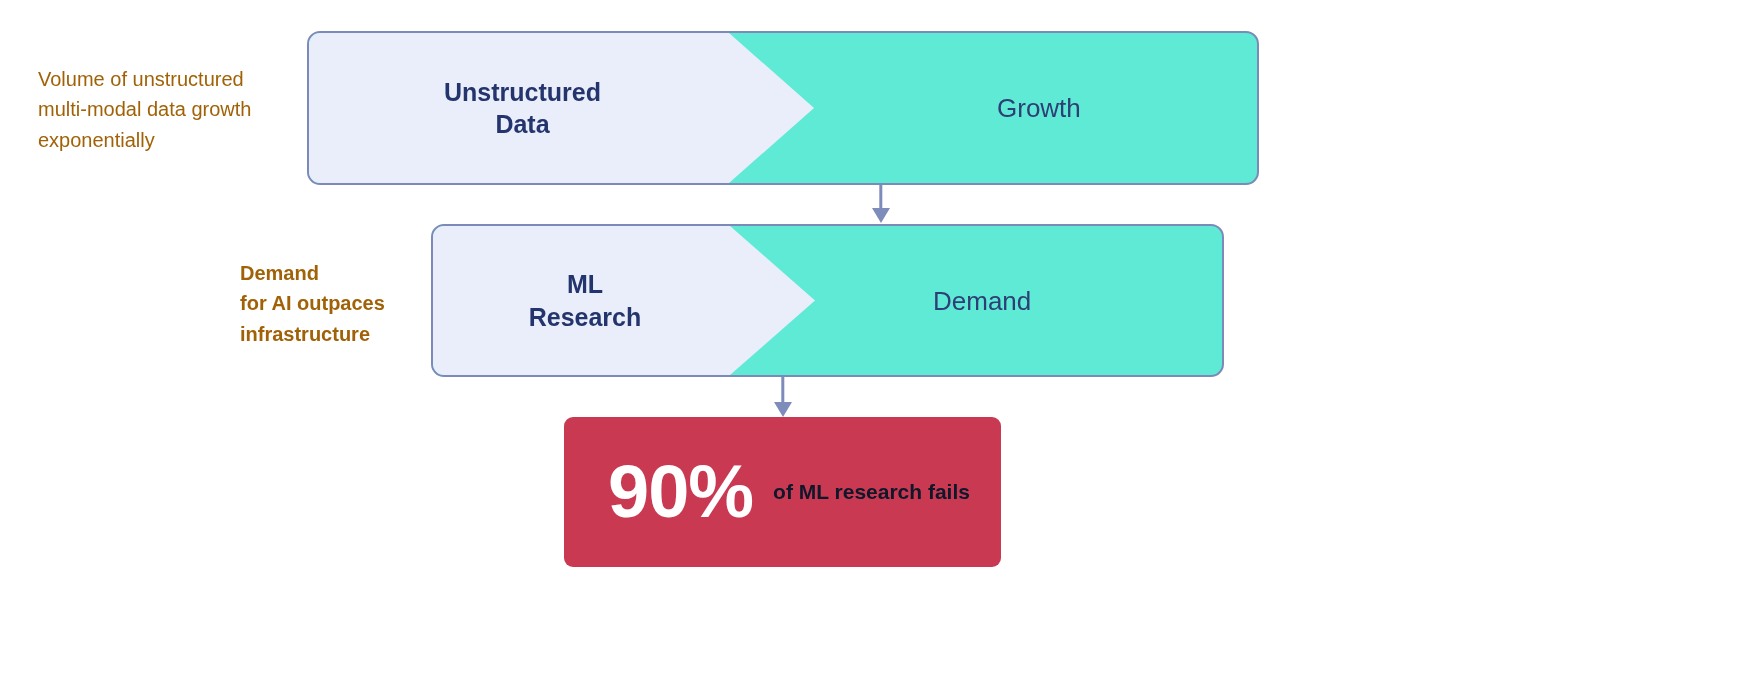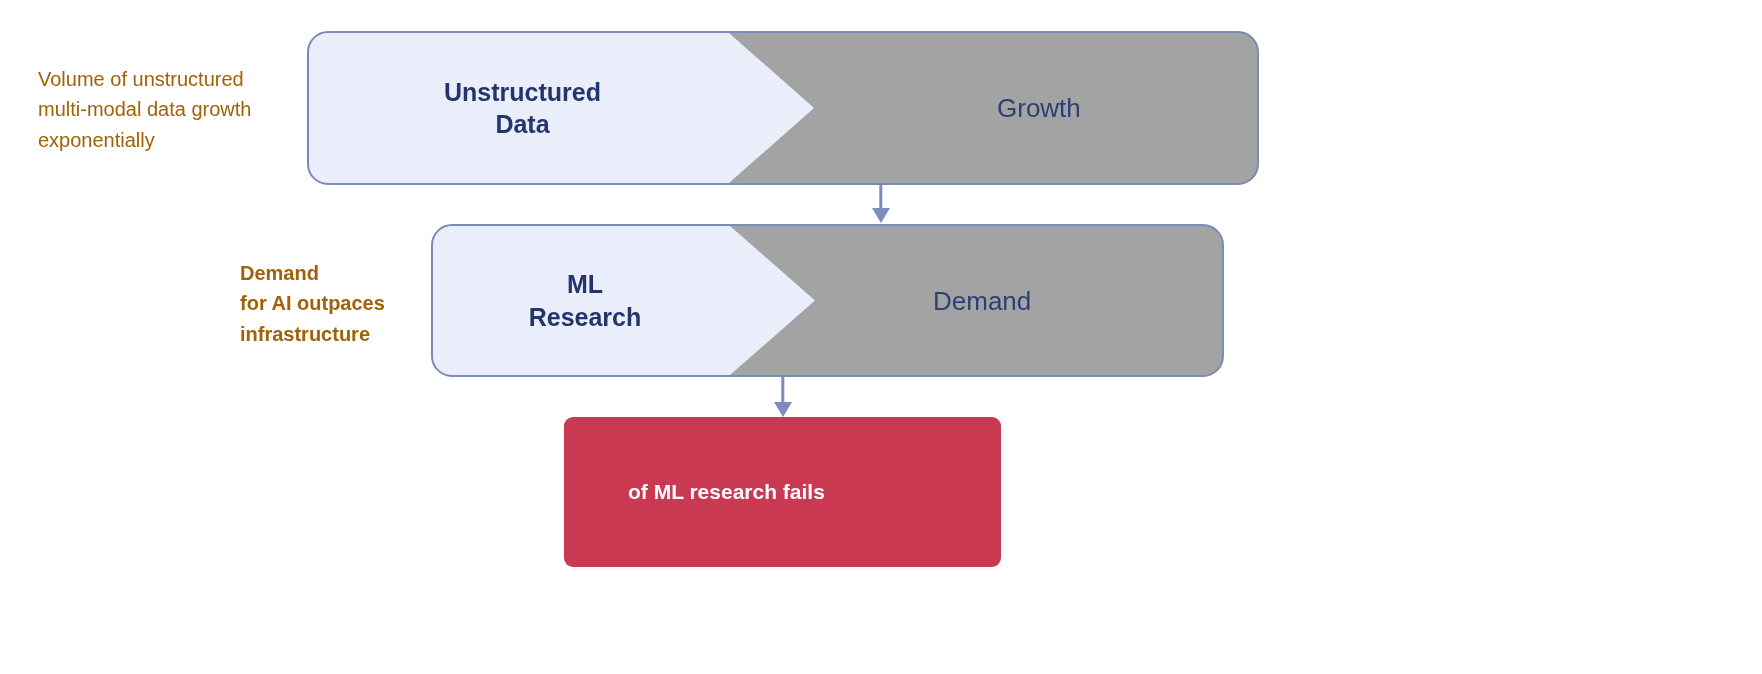--- a/index.html
+++ b/index.html
@@ -17,23 +17,23 @@
     font-size:20px;
     line-height:1.52;
     white-space:pre-line;
     text-align:left;
   }
 
   
   .flowbox{
     position:absolute;
     box-sizing:border-box;
-    background:#a3a3a3;
+    background:#5eead4;
     border:2.2px solid #7b8ab8;
-    border-radius:21px;
+    border-radius:13px;
     overflow:hidden;
   }
   
   .chev{
     position:absolute;left:0;top:0;bottom:0;
     background:#e9eefa;
     display:flex;align-items:center;justify-content:center;
   }
   .chev-label{
     color:#24356e;
@@ -75,21 +75,21 @@
     border-radius:9px;
     display:flex;align-items:center;
     box-sizing:border-box;
   }
   .stat-number{
     color:#ffffff;font-weight:bold;
     font-size:74px;line-height:1;
     letter-spacing:-1px;
   }
   .stat-text{display:flex;flex-direction:column;justify-content:center;}
-  .stat-line1{color:#ffffff;font-weight:bold;font-size:21px;line-height:1.42;white-space:nowrap;}
+  .stat-line1{color:#0f172a;font-weight:bold;font-size:21px;line-height:1.42;white-space:nowrap;}
   .stat-line2{color:#ffffff;font-weight:normal;font-size:21px;line-height:1.42;white-space:nowrap;}
 </style>
 </head>
 <body>
 
 <div class="stage">
 
   <div class="caption" style="left:38px;top:64px;width:262px;">Volume of unstructured
 multi-modal data growth
 exponentially</div>
@@ -122,16 +122,17 @@
     <div class="right-label" style="left:500px;top:50%;transform:translateY(-50%);">Demand</div>
   </div>
 </div>
 
 <div class="arrow" style="left:773px;top:377px;width:20px;height:40px;">
   <div class="shaft" style="height:28px;"></div>
   <div class="head"></div>
 </div>
 
 <div class="statbox" style="left:564px;top:417px;width:437px;height:150px;padding-left:44px;">
+  <div class="stat-number">90%</div>
   <div class="stat-text" style="margin-left:20px;">
     <div class="stat-line1">of ML research fails</div>
   </div>
 </div>
 
 </body></html>

